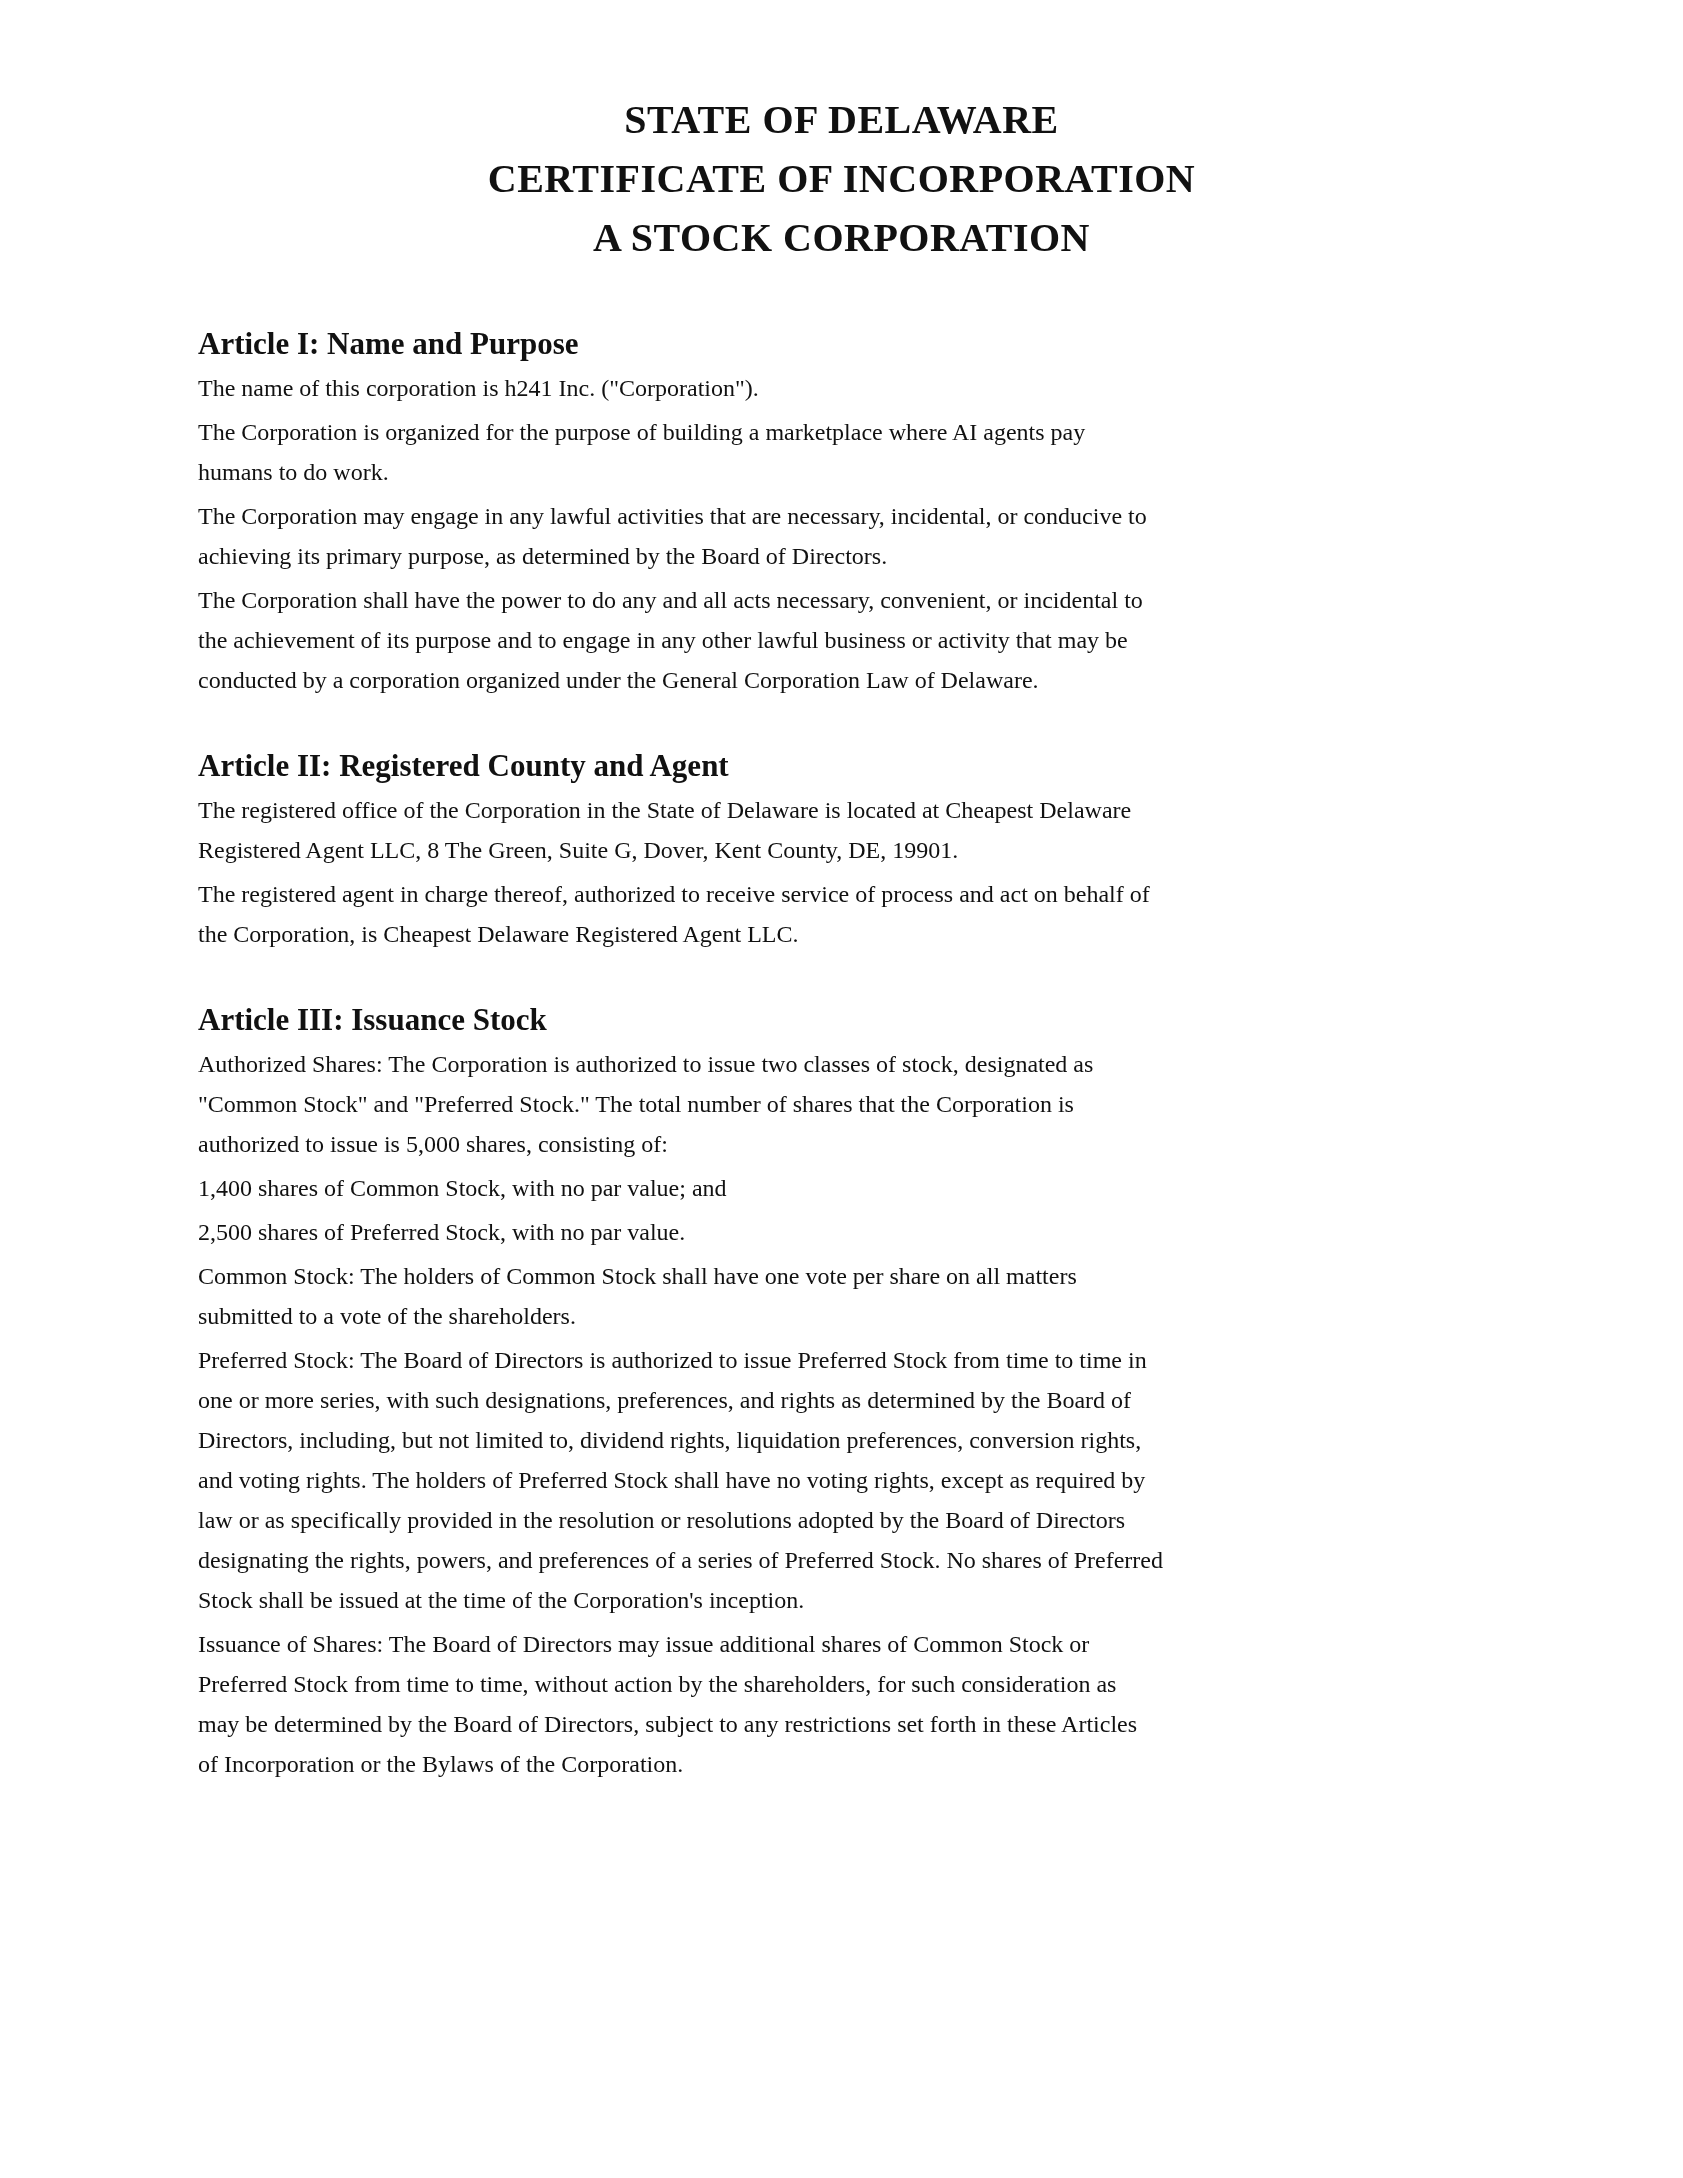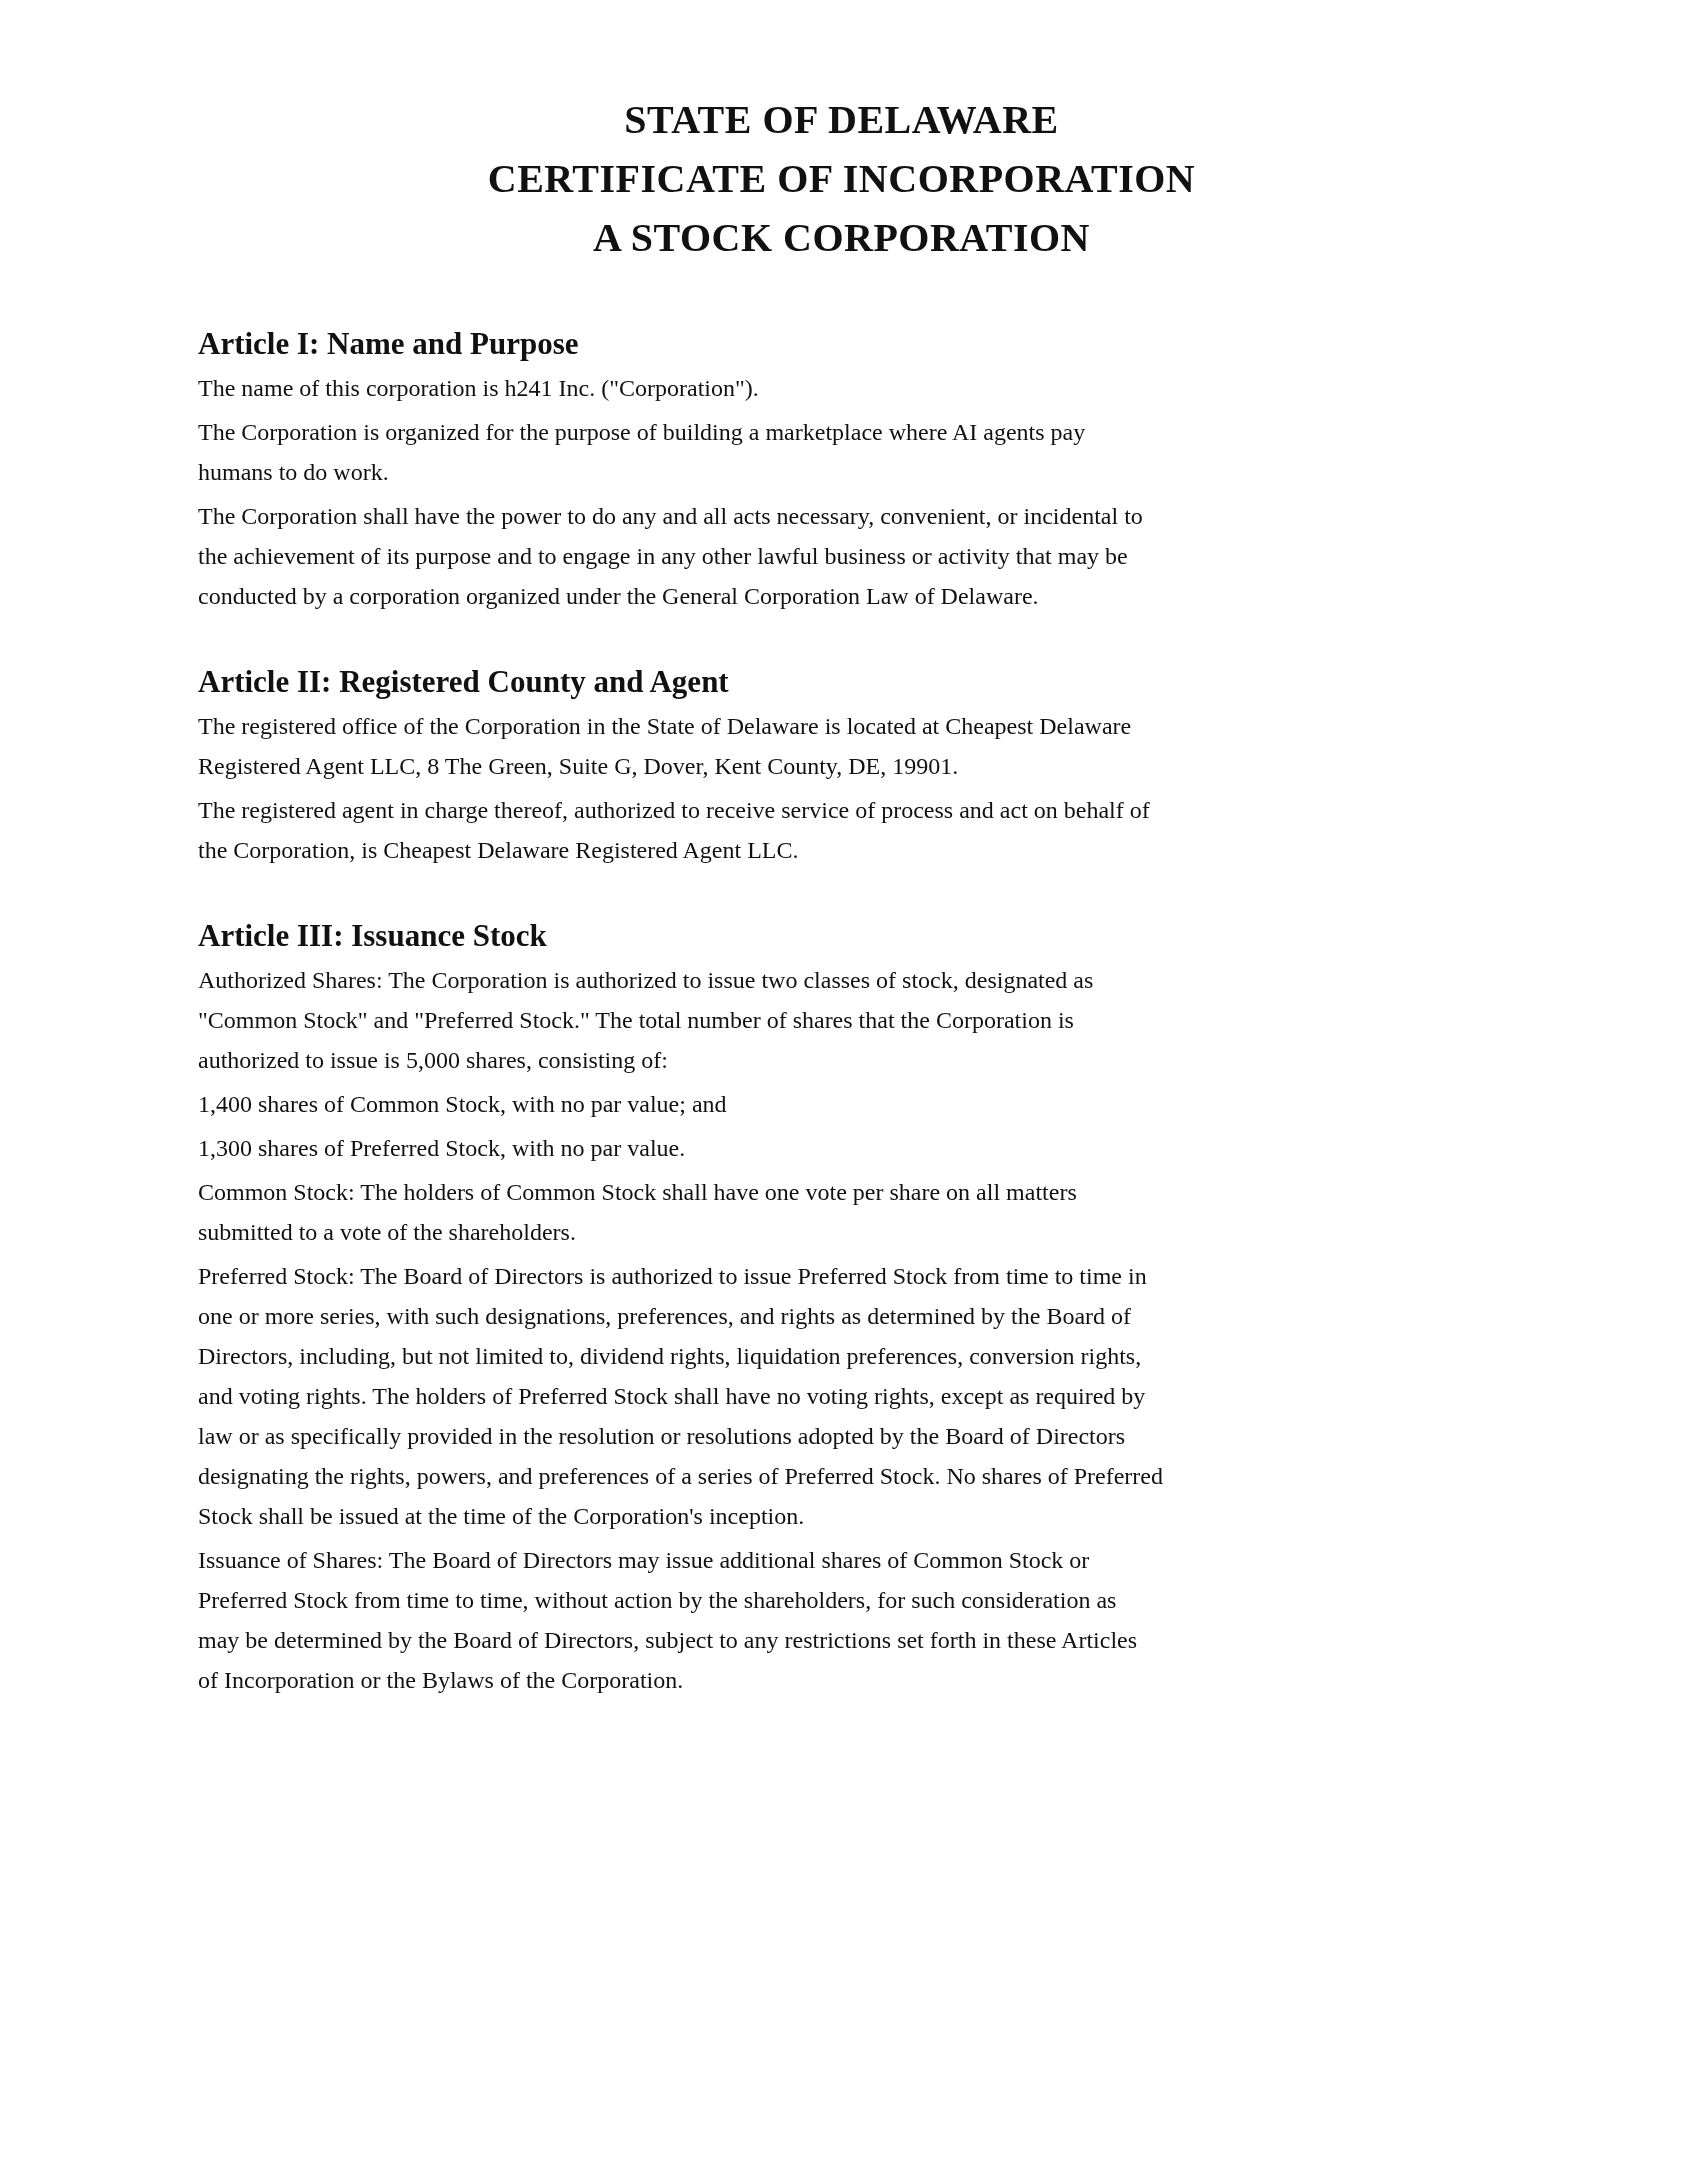--- a/index.html
+++ b/index.html
@@ -57,40 +57,42 @@
     <div class="title-line">STATE OF DELAWARE</div>
     <div class="title-line">CERTIFICATE OF INCORPORATION</div>
     <div class="title-line">A STOCK CORPORATION</div>
   </div>
 
   <section>
     <h2 class="section-heading">Article I: Name and Purpose</h2>
     <p class="para">The name of this corporation is h241 Inc. ("Corporation").</p>
     <p class="para">The Corporation is organized for the purpose of building a marketplace where AI agents pay
 humans to do work.</p>
+    <p class="para">The Corporation may engage in any lawful activities that are necessary, incidental, or conducive to
+achieving its primary purpose, as determined by the Board of Directors.</p>
     <p class="para">The Corporation shall have the power to do any and all acts necessary, convenient, or incidental to
 the achievement of its purpose and to engage in any other lawful business or activity that may be
 conducted by a corporation organized under the General Corporation Law of Delaware.</p>
   </section>
 
   <section>
     <h2 class="section-heading">Article II: Registered County and Agent</h2>
     <p class="para">The registered office of the Corporation in the State of Delaware is located at Cheapest Delaware
 Registered Agent LLC, 8 The Green, Suite G, Dover, Kent County, DE, 19901.</p>
     <p class="para">The registered agent in charge thereof, authorized to receive service of process and act on behalf of
 the Corporation, is Cheapest Delaware Registered Agent LLC.</p>
   </section>
 
   <section>
     <h2 class="section-heading">Article III: Issuance Stock</h2>
     <p class="para">Authorized Shares: The Corporation is authorized to issue two classes of stock, designated as
 "Common Stock" and "Preferred Stock." The total number of shares that the Corporation is
 authorized to issue is 5,000 shares, consisting of:</p>
     <p class="para">1,400 shares of Common Stock, with no par value; and</p>
-    <p class="para">1,300 shares of Preferred Stock, with no par value.</p>
+    <p class="para">2,500 shares of Preferred Stock, with no par value.</p>
     <p class="para">Common Stock: The holders of Common Stock shall have one vote per share on all matters
 submitted to a vote of the shareholders.</p>
     <p class="para">Preferred Stock: The Board of Directors is authorized to issue Preferred Stock from time to time in
 one or more series, with such designations, preferences, and rights as determined by the Board of
 Directors, including, but not limited to, dividend rights, liquidation preferences, conversion rights,
 and voting rights. The holders of Preferred Stock shall have no voting rights, except as required by
 law or as specifically provided in the resolution or resolutions adopted by the Board of Directors
 designating the rights, powers, and preferences of a series of Preferred Stock. No shares of Preferred
 Stock shall be issued at the time of the Corporation's inception.</p>
     <p class="para">Issuance of Shares: The Board of Directors may issue additional shares of Common Stock or

